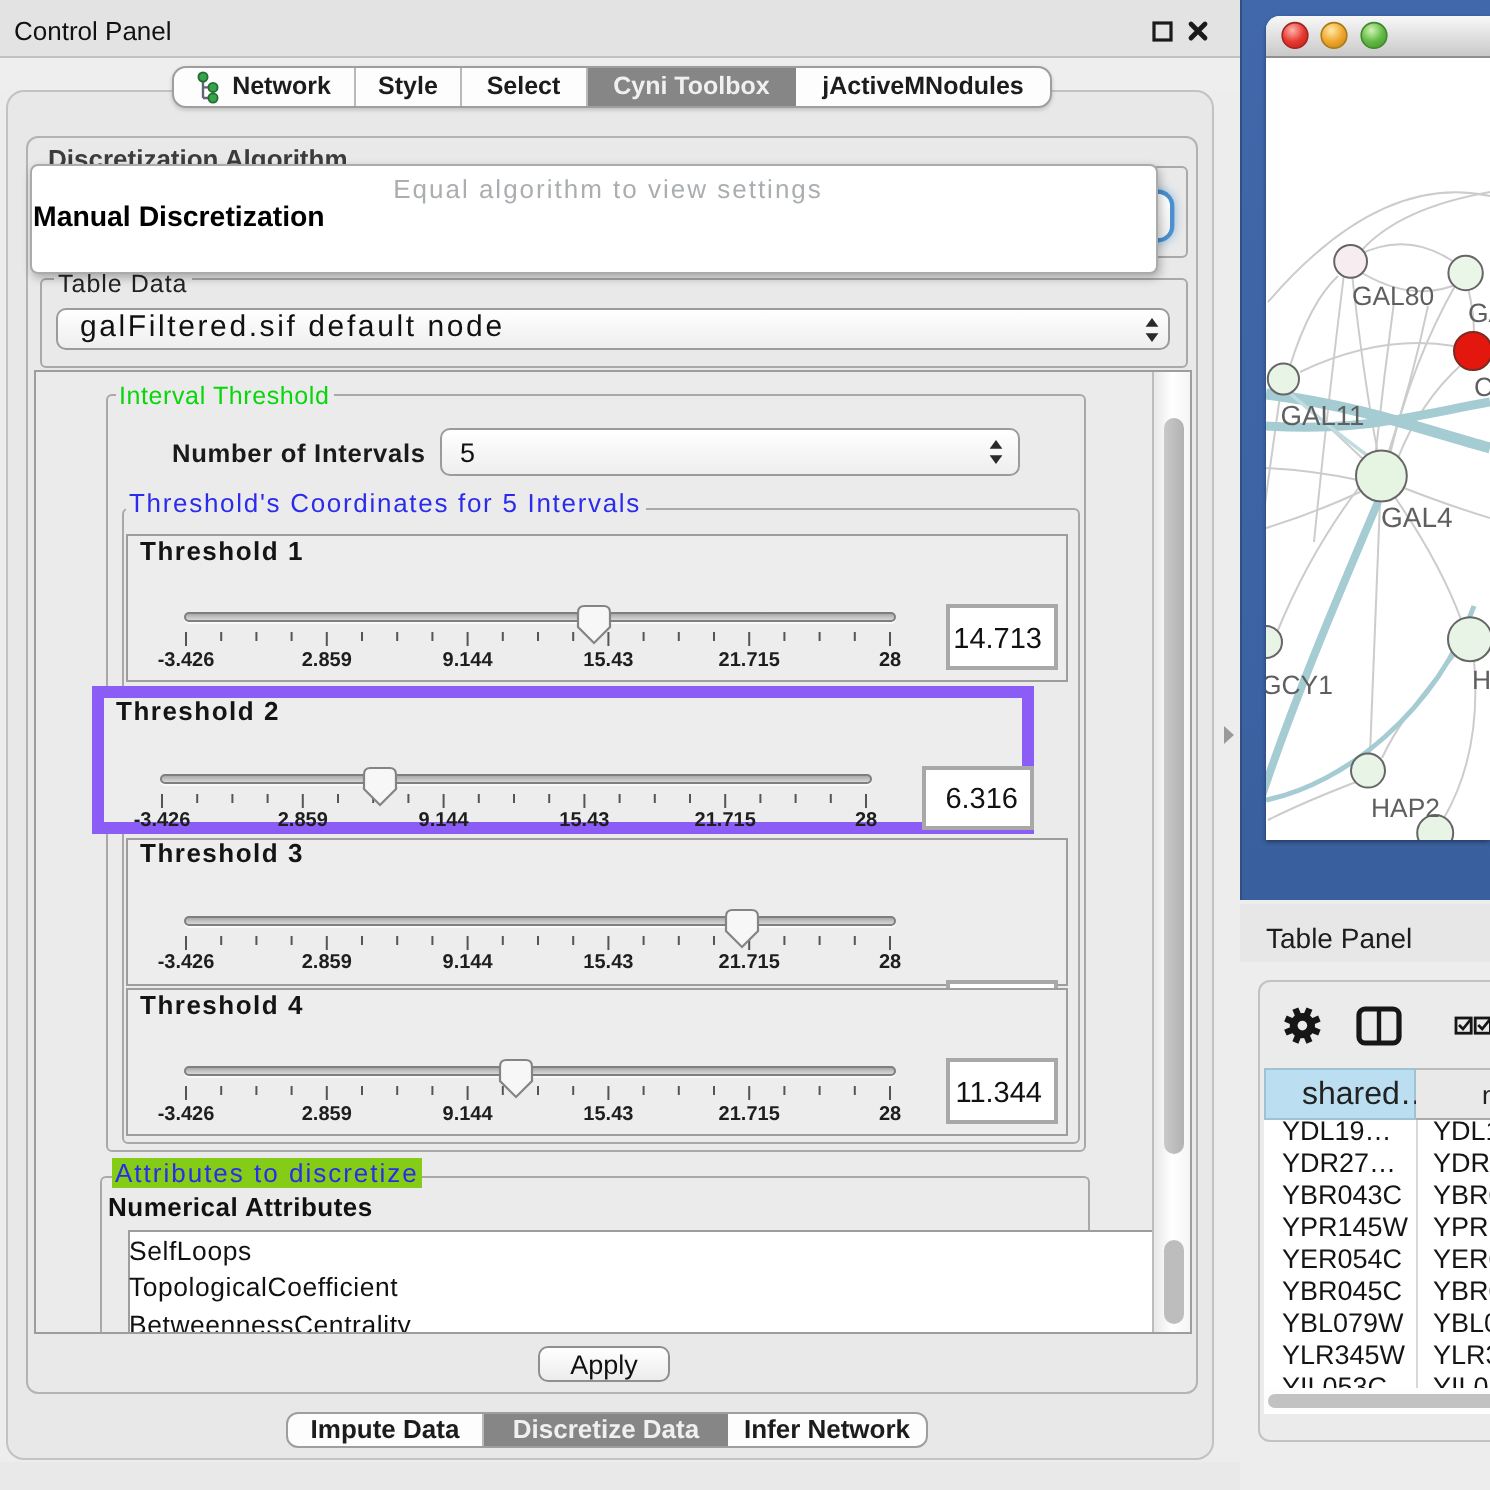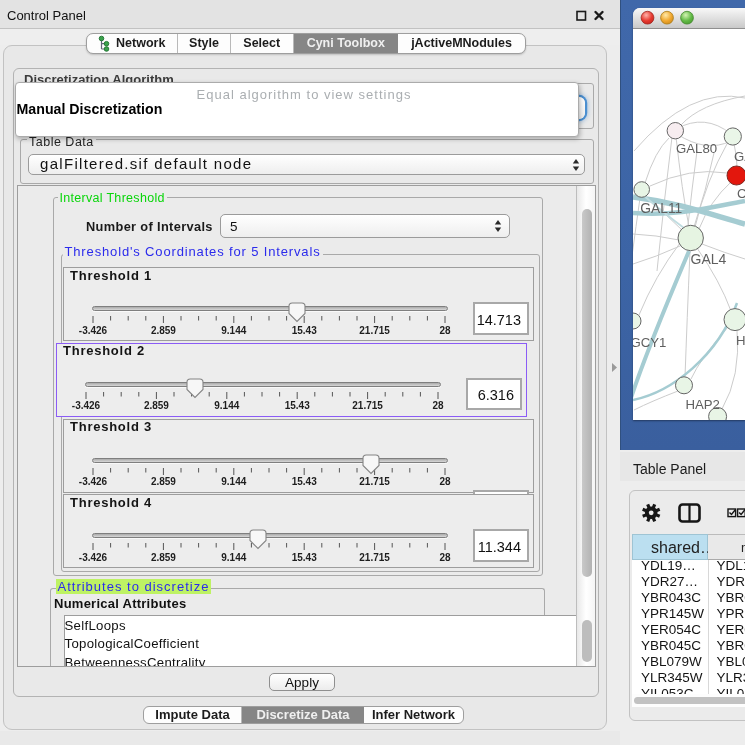--- a/index.html
+++ b/index.html
@@ -100,21 +100,21 @@
       <div class="ticklab" style="left:29.0px;top:56.5px;">-3.426</div>
       <div class="ticklab" style="left:99.4px;top:56.5px;">2.859</div>
       <div class="ticklab" style="left:169.8px;top:56.5px;">9.144</div>
       <div class="ticklab" style="left:240.2px;top:56.5px;">15.43</div>
       <div class="ticklab" style="left:310.6px;top:56.5px;">21.715</div>
       <div class="ticklab" style="left:381.0px;top:56.5px;">28</div>
       <div style="position:absolute;left:408.5px;top:34px;width:56px;height:32.5px;background:#fff;border:2px solid #a8a8a8;box-sizing:border-box;">
         <div style="position:absolute;right:5.5px;top:7.5px;font-size:14.5px;color:#111;">14.713</div>
       </div>
     </div>
-  <div class="abs" style="left:38px;top:156.5px;width:470.5px;height:74px;background:#ededed;border:1px solid #8b5cf6;box-sizing:border-box;">
+  <div class="abs" style="left:28px;top:156.5px;width:470.5px;height:74px;background:#ededed;border:6px solid #8b5cf6;box-sizing:border-box;">
       <div style="position:absolute;left:6px;top:-0.5px;font-size:13px;letter-spacing:0.75px;font-weight:bold;color:#141414;">Threshold 2</div>
       <div style="position:absolute;left:28px;top:38px;width:356px;height:5px;border-radius:2.5px;background:linear-gradient(#aaaaaa,#d8d8d8);border:1px solid #7f7f7f;box-sizing:border-box;box-shadow:0 1px 0 rgba(255,255,255,0.65);"></div>
       <svg style="position:absolute;left:0;top:0;" width="470" height="74" viewBox="0 0 470 74">
         <line x1="29.0" y1="48" x2="29.0" y2="55" stroke="#555555" stroke-width="1"></line>
         <line x1="46.6" y1="48" x2="46.6" y2="52.5" stroke="#555555" stroke-width="1"></line>
         <line x1="64.2" y1="48" x2="64.2" y2="52.5" stroke="#555555" stroke-width="1"></line>
         <line x1="81.8" y1="48" x2="81.8" y2="52.5" stroke="#555555" stroke-width="1"></line>
         <line x1="99.4" y1="48" x2="99.4" y2="55" stroke="#555555" stroke-width="1"></line>
         <line x1="117.0" y1="48" x2="117.0" y2="52.5" stroke="#555555" stroke-width="1"></line>
         <line x1="134.6" y1="48" x2="134.6" y2="52.5" stroke="#555555" stroke-width="1"></line>
@@ -213,21 +213,21 @@
       <div class="ticklab" style="left:169.8px;top:56.5px;">9.144</div>
       <div class="ticklab" style="left:240.2px;top:56.5px;">15.43</div>
       <div class="ticklab" style="left:310.6px;top:56.5px;">21.715</div>
       <div class="ticklab" style="left:381.0px;top:56.5px;">28</div>
       <div style="position:absolute;left:408.5px;top:34px;width:56px;height:32.5px;background:#fff;border:2px solid #a8a8a8;box-sizing:border-box;">
         <div style="position:absolute;right:5.5px;top:7.5px;font-size:14.5px;color:#111;">11.344</div>
       </div>
     </div>
 
   <div class="gbox" style="left:32px;top:402px;width:493px;height:90px;border-radius:3px 3px 0 0;border-bottom:none;"></div>
-  <div class="grouplab" style="left:37.5px;top:392.5px;font-size:13px;letter-spacing:1px;color:#2b2bec;background:#bef264;">Attributes to discretize</div>
+  <div class="grouplab" style="left:37.5px;top:392.5px;font-size:13px;letter-spacing:1px;color:#2b2bec;background:#84cc16;">Attributes to discretize</div>
   <div class="abs" style="left:36px;top:409.5px;font-size:13px;letter-spacing:0.25px;font-weight:bold;color:#111;">Numerical Attributes</div>
   <div class="abs" style="left:46px;top:429px;width:514px;height:53px;background:#fff;border:1px solid #9d9d9d;box-sizing:border-box;"></div>
   <div class="abs" style="left:46.5px;top:430.5px;font-size:13.2px;letter-spacing:0.3px;color:#111;line-height:18.5px;">SelfLoops<br>TopologicalCoefficient<br>BetweennessCentrality</div>
 
   <div class="abs" style="left:558px;top:0;width:21px;height:482px;background:linear-gradient(90deg,#e8e8e8,#ffffff 45%,#f2f2f2);border-left:1px solid #bdbdbd;box-sizing:border-box;"></div>
   <div class="abs" style="left:564px;top:23px;width:10px;height:368px;background:linear-gradient(90deg,#c9c9c9,#b2b2b2);border-radius:5px;"></div>
 
   <div class="abs" style="left:564px;top:434px;width:10px;height:42px;background:#bdbdbd;border-radius:5px;"></div>
 </div>
 

